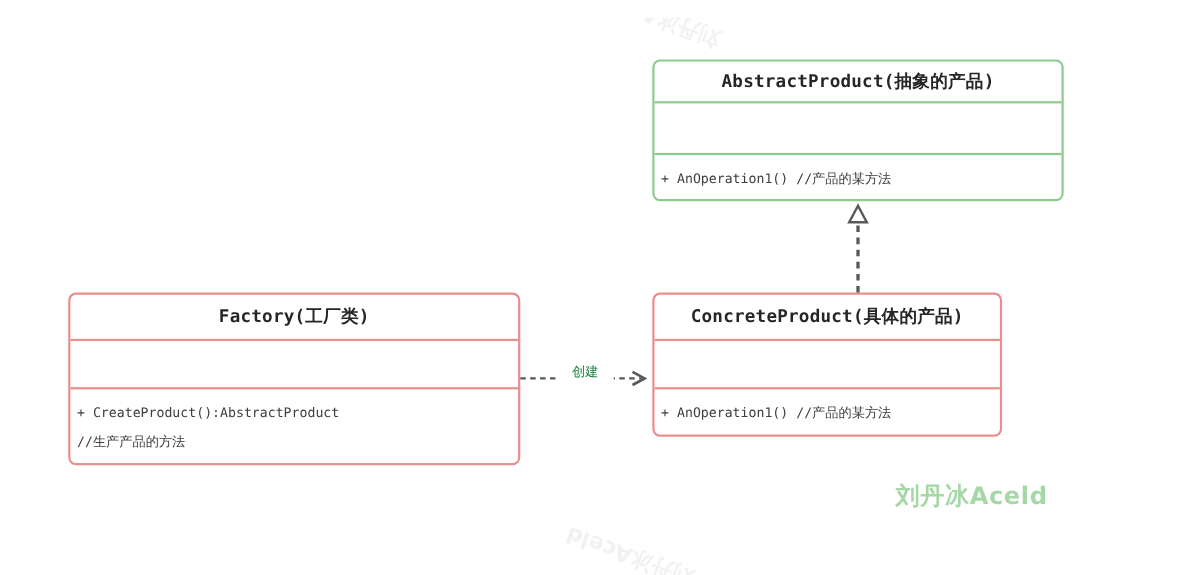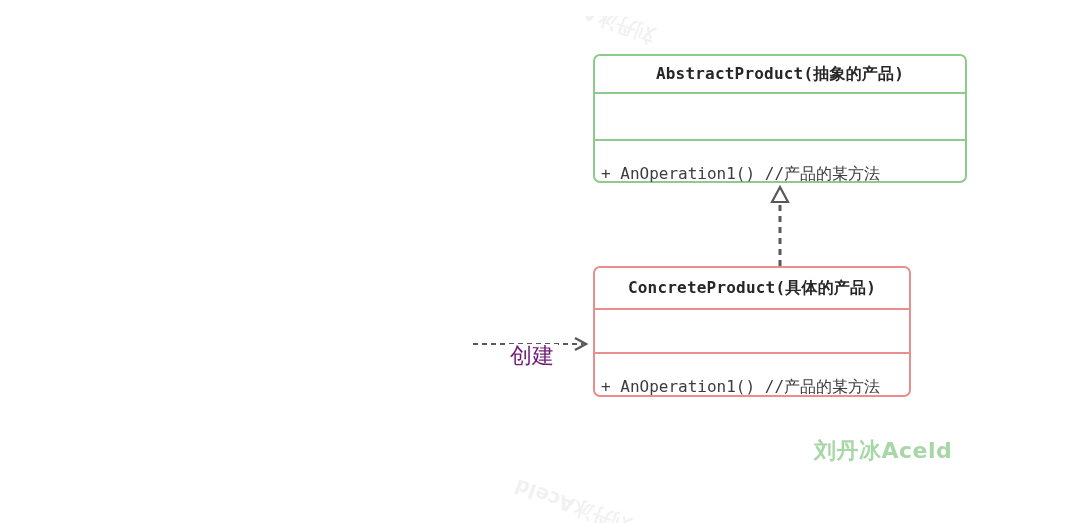--- a/index.html
+++ b/index.html
@@ -40,22 +40,22 @@
   .uml-attrs {
     box-sizing: border-box;
   }
   .green .uml-attrs { border-top: 2px solid #8ccb8c; border-bottom: 2px solid #8ccb8c; }
   .red   .uml-attrs { border-top: 2px solid #ea8d8d; border-bottom: 2px solid #ea8d8d; }
 
   .uml-methods {
     display: flex;
     flex-direction: column;
     justify-content: center;
-    padding: 20px 6px;
-    font-size: 16px;
+    padding: 8px 6px;
+    font-size: 12px;
     color: #3d3d3d;
     line-height: 26px;
     white-space: nowrap;
   }
 
   #box-abstract {
     left: 593px; top: 38px;
     width: 374px; height: 129px;
     grid-template-rows: 36px 49px 1fr;
   }
@@ -70,25 +70,25 @@
     grid-template-rows: 40px 46px 1fr;
   }
 
   
   .arrow-svg { position: absolute; overflow: visible; }
   #arrow-create { left: 473px; top: 319px; width: 120px; height: 18px; }
   #arrow-realize { left: 769px; top: 167px; width: 22px; height: 85px; }
 
   .arrow-label {
     position: absolute;
-    left: 506px; top: 328px;
+    left: 506px; top: 310px;
     width: 52px;
     text-align: center;
-    font-size: 22px;
-    color: #701a75;
+    font-size: 12px;
+    color: #15803d;
     background: #ffffff;
     font-family: "DejaVu Sans", "Liberation Sans", sans-serif;
     line-height: 24px;
   }
 
   
   .author-watermark {
     position: absolute;
     left: 814px; top: 420px;
     font-size: 22px;
@@ -119,20 +119,28 @@
   <div class="faint-wm bottom">刘丹冰Aceld</div>
 
   <div class="uml-class green" id="box-abstract">
     <div class="uml-title">AbstractProduct(抽象的产品)</div>
     <div class="uml-attrs"></div>
     <div class="uml-methods">
       <div>+ AnOperation1() //产品的某方法</div>
     </div>
   </div>
 
+  <div class="uml-class red" id="box-factory">
+    <div class="uml-title">Factory(工厂类)</div>
+    <div class="uml-attrs"></div>
+    <div class="uml-methods">
+      <div>+ CreateProduct():AbstractProduct</div>
+      <div>//生产产品的方法</div>
+    </div>
+  </div>
 
   <div class="uml-class red" id="box-concrete">
     <div class="uml-title">ConcreteProduct(具体的产品)</div>
     <div class="uml-attrs"></div>
     <div class="uml-methods">
       <div>+ AnOperation1() //产品的某方法</div>
     </div>
   </div>
 
   <svg class="arrow-svg" id="arrow-create" viewBox="0 0 120 18" xmlns="http://www.w3.org/2000/svg">

